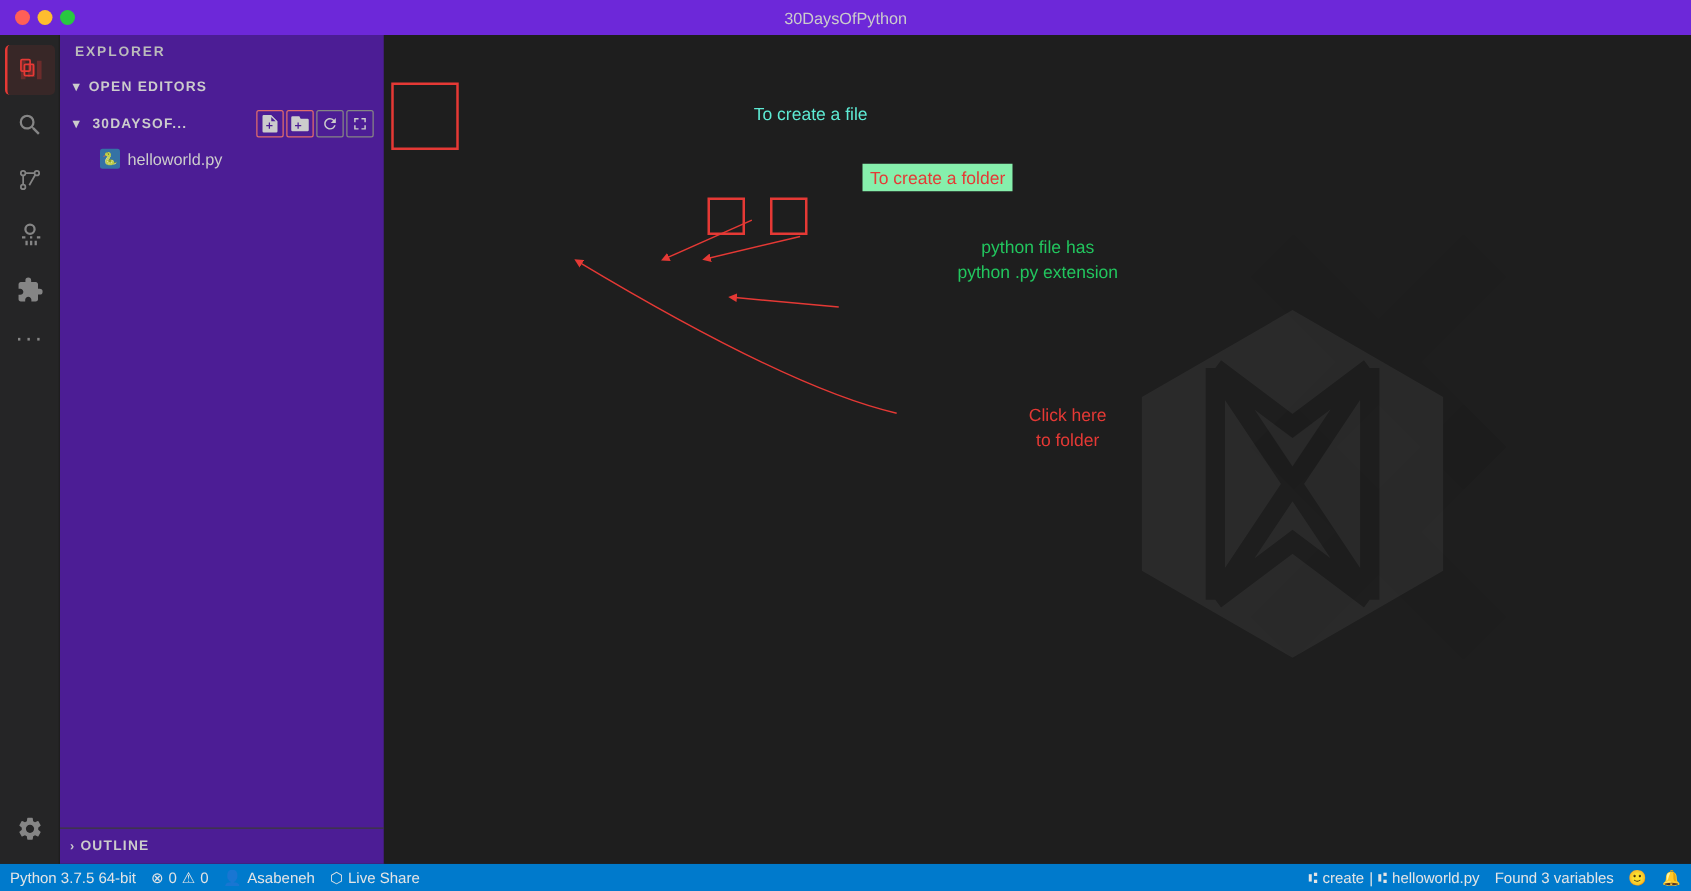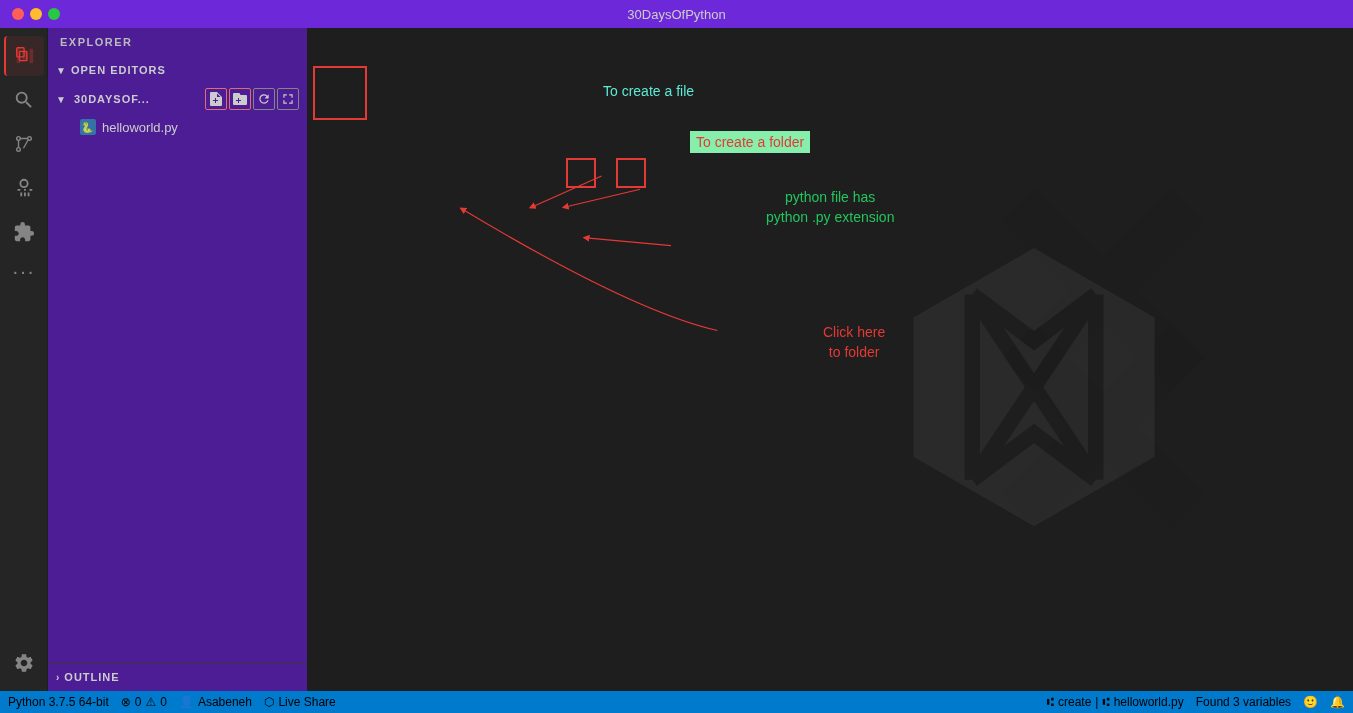--- a/index.html
+++ b/index.html
@@ -238,21 +238,21 @@
     }
 
     
     .statusbar {
       height: 22px;
       background: #007acc;
       display: flex;
       align-items: center;
       padding: 0 8px;
       font-size: 12px;
-      color: #000000;
+      color: #e5e5e5;
       gap: 12px;
     }
     .statusbar-left { display: flex; align-items: center; gap: 12px; }
     .statusbar-right { margin-left: auto; display: flex; align-items: center; gap: 12px; }
     .statusbar-item { display: flex; align-items: center; gap: 4px; cursor: pointer; }
 
     
     .arrows-svg {
       position: absolute;
       top: 0;

